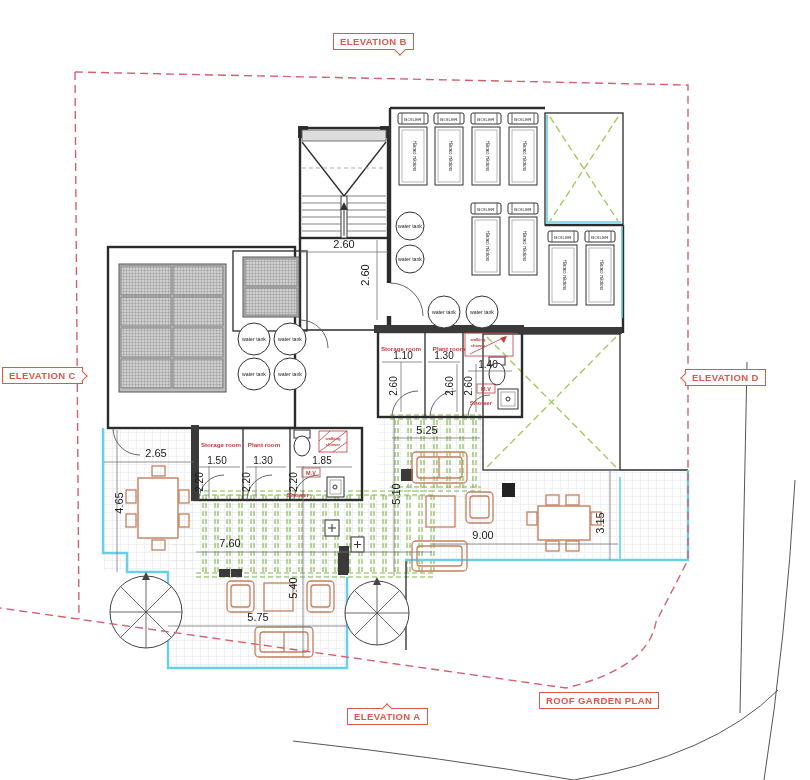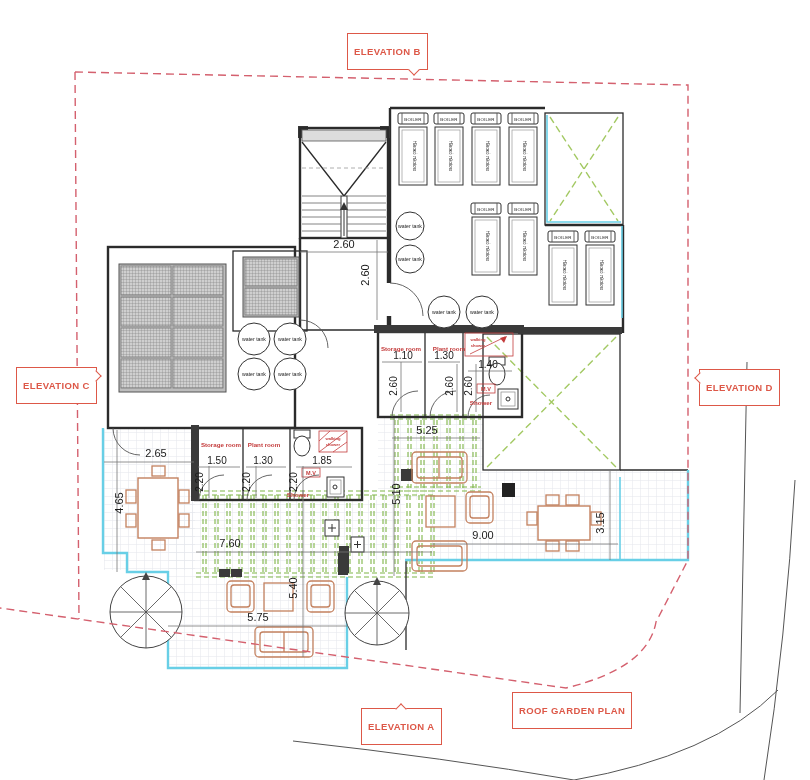--- a/index.html
+++ b/index.html
@@ -21,21 +21,21 @@
   .green{stroke:#7fb547;stroke-width:1.1;fill:none;stroke-dasharray:5 3;}
   .greenX{stroke:#a3c963;stroke-width:1.4;fill:none;stroke-dasharray:7 4;}
   .dimline{stroke:#777;stroke-width:.8;fill:none;}
   .furn{stroke:#c3815f;stroke-width:1.4;fill:#fff;}
   .furnNF{stroke:#c3815f;stroke-width:1.3;fill:none;}
   .redline{stroke:#c43c3c;stroke-width:.8;fill:none;}
   .bound{stroke:#d4606e;stroke-width:1.4;fill:none;stroke-dasharray:8 5;}
   .road{stroke:#555;stroke-width:1;fill:none;}
   .fix{stroke:#333;stroke-width:1;fill:#fff;}
   .elev{position:absolute;background:#fff;border:1px solid #dd5848;color:#dd5848;
-        font:bold 9.5px "Liberation Sans",sans-serif;padding:12px 6px;letter-spacing:.4px;z-index:4;white-space:nowrap;margin-left:14px;}
+        font:bold 9.5px "Liberation Sans",sans-serif;padding:2px 6px;letter-spacing:.4px;z-index:4;white-space:nowrap;}
   .elev::after{content:"";position:absolute;width:7px;height:7px;background:#fff;}
   #elevB::after{right:9px;bottom:-4.5px;border-right:1px solid #dd5848;border-bottom:1px solid #dd5848;transform:rotate(45deg);}
   #elevA::after{left:50%;top:-4.5px;margin-left:-4px;border-left:1px solid #dd5848;border-top:1px solid #dd5848;transform:rotate(45deg);}
   #elevC::after{right:-4.5px;top:4px;border-right:1px solid #dd5848;border-top:1px solid #dd5848;transform:rotate(45deg);}
   #elevD::after{left:-4.5px;top:4px;border-left:1px solid #dd5848;border-bottom:1px solid #dd5848;transform:rotate(45deg);}
   #planTitle{z-index:4;}
 </style>
 </head>
 <body>
 
@@ -386,20 +386,20 @@
     <path class="road" d="M795,480Q786,640 764,780"></path>
     <path class="road" d="M778,690Q712,756 574,780"></path>
     <path class="road" d="M293,741Q446,758 574,780"></path>
   </g>
 </svg>
 
 <div class="elev" id="elevB"><span>ELEVATION B</span></div>
 <div class="elev" id="elevC" style="left:2px;top:367px"><span>ELEVATION C</span></div>
 <div class="elev" id="elevD" style="left:685px;top:369px"><span>ELEVATION D</span></div>
 <div class="elev" id="elevA" style="left:347px;top:708px"><span>ELEVATION A</span></div>
-<div class="elev" id="planTitle" style="left:498px;top:692px"><span>ROOF GARDEN PLAN</span></div>
+<div class="elev" id="planTitle" style="left:539px;top:692px"><span>ROOF GARDEN PLAN</span></div>
 
 </div>
 
 <style>
   #elevB{left:333px;top:33px;}
   #planTitle::after{display:none;}
 </style>
 
 </body></html>

